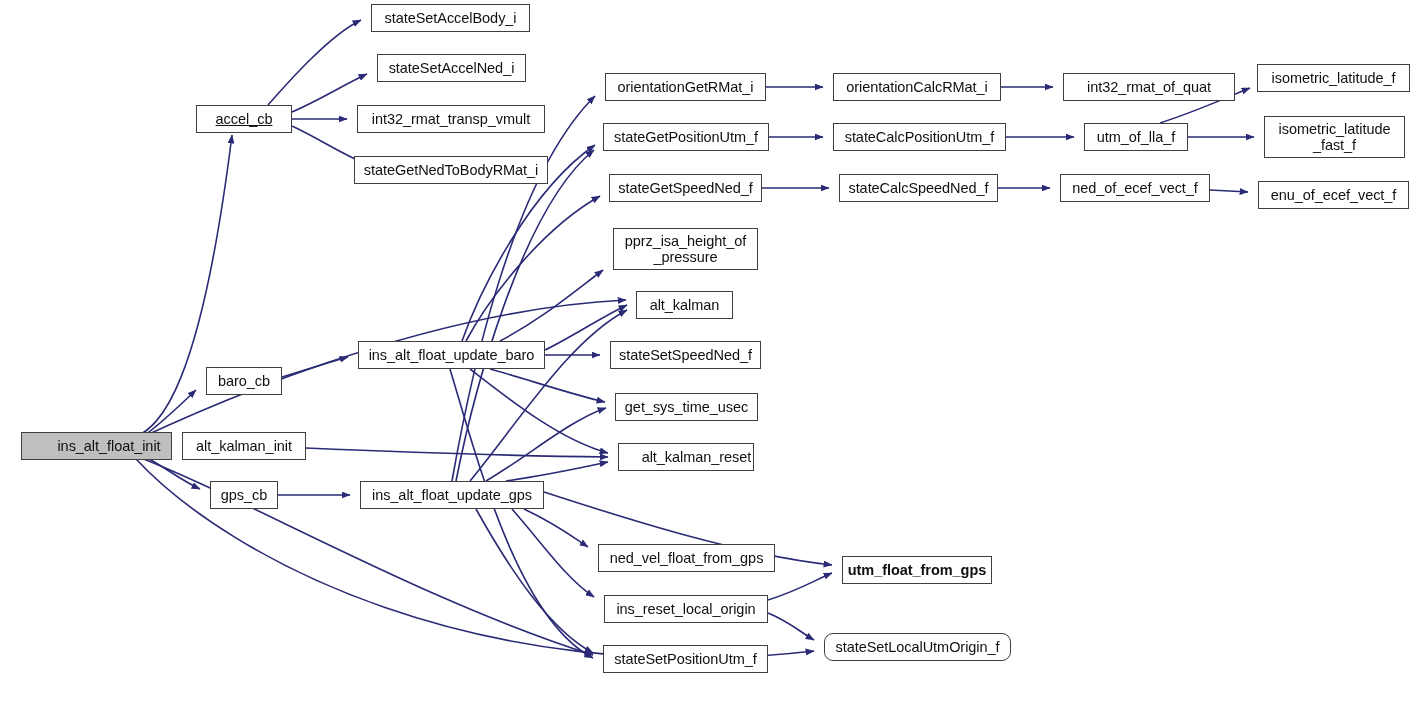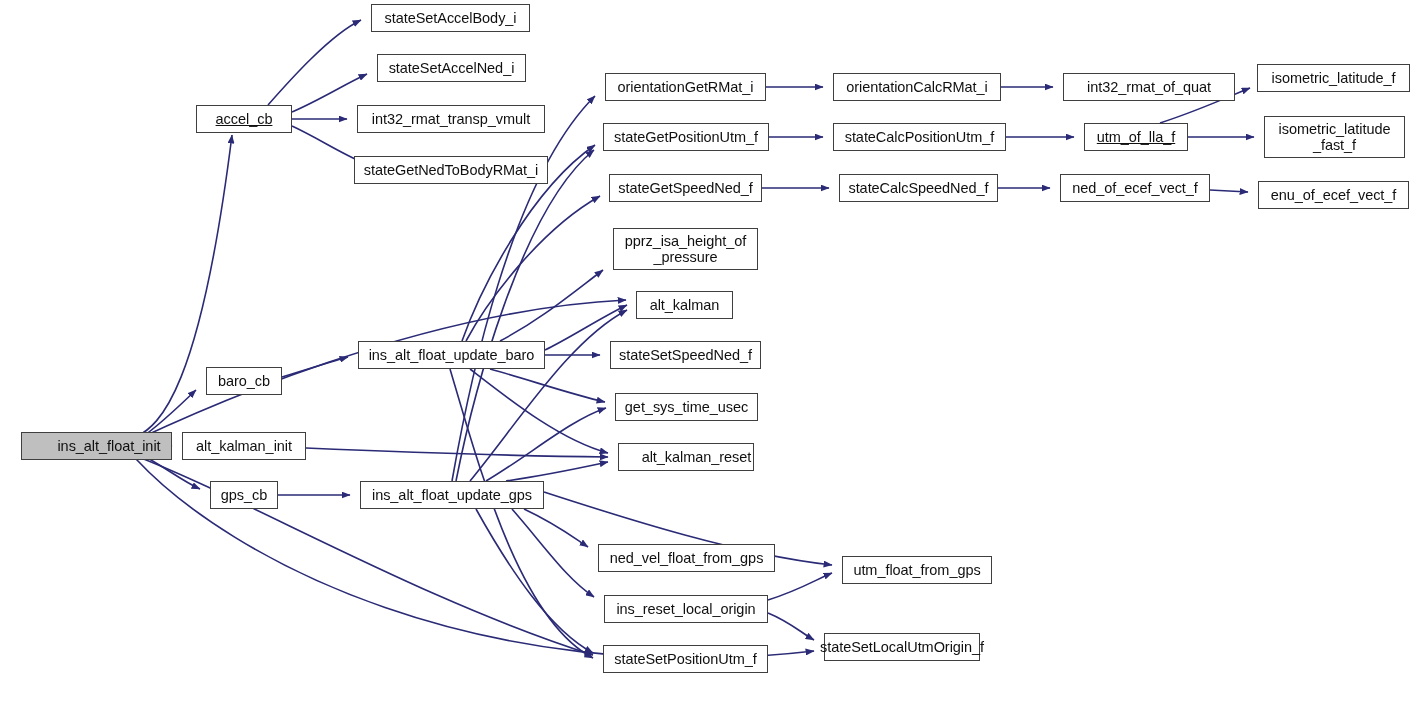--- a/index.html
+++ b/index.html
@@ -122,24 +122,24 @@
       <div class="gnode" style="left: 636px; top: 291px; width: 97px; height: 28px;">alt_kalman</div>
       <div class="gnode" style="left: 610px; top: 341px; width: 151px; height: 28px;">stateSetSpeedNed_f</div>
       <div class="gnode" style="left: 615px; top: 393px; width: 143px; height: 28px;">get_sys_time_usec</div>
       <div class="gnode" style="left: 618px; top: 443px; width: 136px; height: 28px; padding-left: 24px;">alt_kalman_reset</div>
       <div class="gnode" style="left: 598px; top: 544px; width: 177px; height: 28px;">ned_vel_float_from_gps</div>
       <div class="gnode" style="left: 604px; top: 595px; width: 164px; height: 28px;">ins_reset_local_origin</div>
       <div class="gnode" style="left: 603px; top: 645px; width: 165px; height: 28px;">stateSetPositionUtm_f</div>
       <div class="gnode" style="left: 833px; top: 73px; width: 168px; height: 28px;">orientationCalcRMat_i</div>
       <div class="gnode" style="left: 833px; top: 123px; width: 173px; height: 28px;">stateCalcPositionUtm_f</div>
       <div class="gnode" style="left: 839px; top: 174px; width: 159px; height: 28px;">stateCalcSpeedNed_f</div>
-      <div class="gnode" style="left: 842px; top: 556px; width: 150px; height: 28px;">utm_float_from_gps</div>
-      <div class="gnode" style="left: 824px; top: 633px; width: 156px; height: 28px;">stateSetLocalUtmOrigin_f</div>
+      <div class="gnode" style="left: 842px; top: 556px; width: 150px; height: 28px; font-weight: bold;">utm_float_from_gps</div>
+      <div class="gnode" style="left: 824px; top: 633px; width: 187px; height: 28px; border-radius: 9px;">stateSetLocalUtmOrigin_f</div>
       <div class="gnode" style="left: 1063px; top: 73px; width: 172px; height: 28px;">int32_rmat_of_quat</div>
-      <div class="gnode" style="left: 1084px; top: 123px; width: 104px; height: 28px; text-decoration: underline;">utm_of_lla_f</div>
+      <div class="gnode" style="left: 1084px; top: 123px; width: 104px; height: 28px;">utm_of_lla_f</div>
       <div class="gnode" style="left: 1060px; top: 174px; width: 150px; height: 28px;">ned_of_ecef_vect_f</div>
       <div class="gnode" style="left: 1257px; top: 64px; width: 153px; height: 28px;">isometric_latitude_f</div>
       <div class="gnode" style="left: 1264px; top: 116px; width: 141px; height: 42px;">isometric_latitude
 _fast_f</div>
       <div class="gnode" style="left: 1258px; top: 181px; width: 151px; height: 28px;">enu_of_ecef_vect_f</div>
     </div>
 
 </div>
 
 </body></html>

